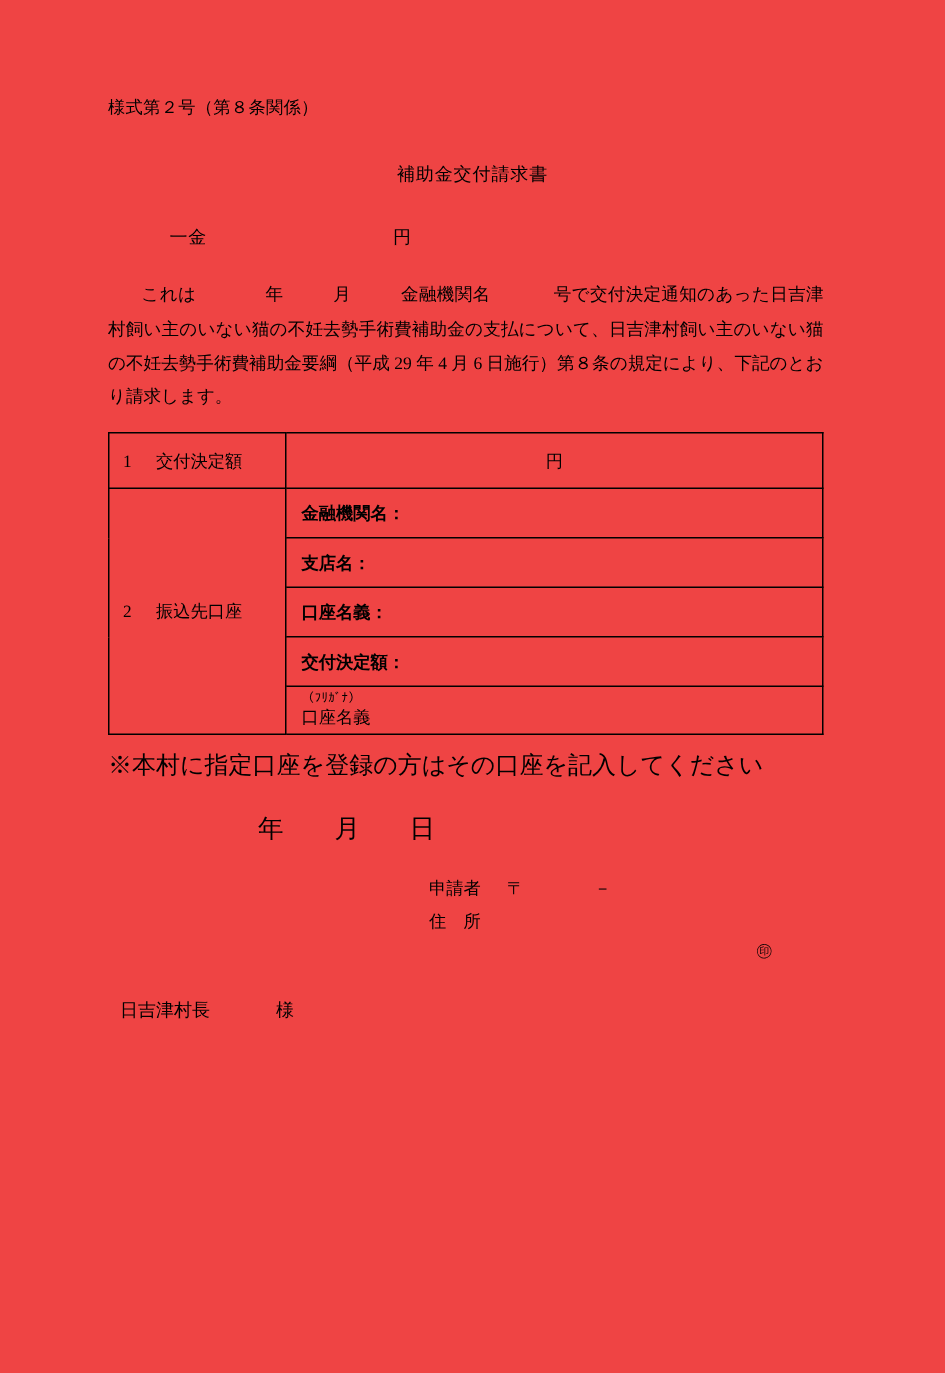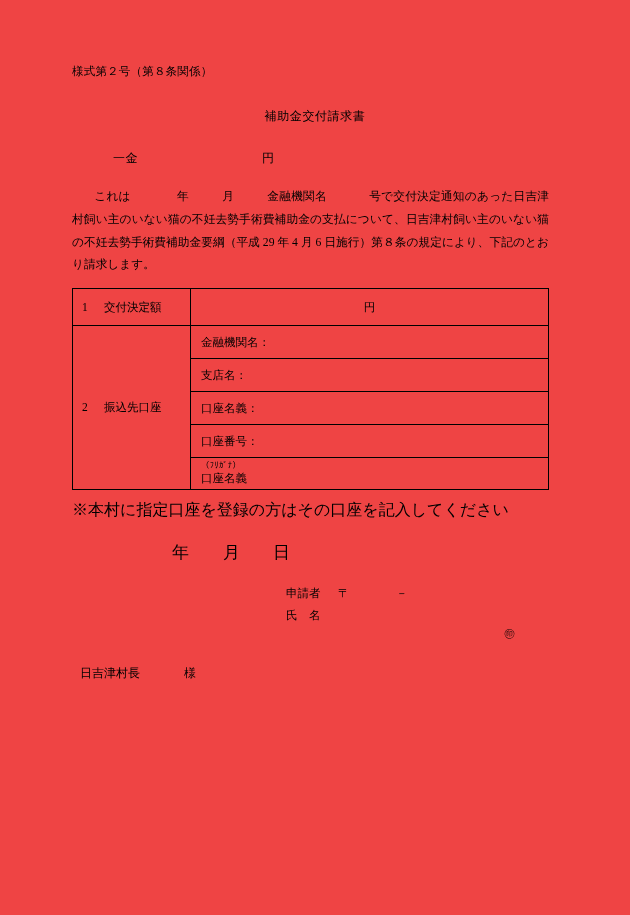--- a/index.html
+++ b/index.html
@@ -84,21 +84,21 @@
     width: 108px;
     padding-left: 9px !important;
     height: 36px;
     white-space: nowrap;
   }
   .cell-label .num { display: inline-block; width: 22px; }
   .cell-center {
     text-align: center;
   }
   .row-h { height: 32px; }
-  .cell-pad { padding-left: 10px !important; }
+  .cell-pad { padding-left: 10px !important; font-weight: bold; }
   .cell-vert-label {
     width: 108px;
     padding-left: 9px !important;
     vertical-align: middle;
     text-align: left;
   }
   .cell-vert-label .num { display: inline-block; width: 22px; }
   .furigana {
     font-size: 8.5px;
     display: block;
@@ -190,21 +190,21 @@
       </td>
       <td class="row-h cell-pad">金融機関名：</td>
     </tr>
     <tr>
       <td class="row-h cell-pad">支店名：</td>
     </tr>
     <tr>
       <td class="row-h cell-pad">口座名義：</td>
     </tr>
     <tr>
-      <td class="row-h cell-pad">口座番号：</td>
+      <td class="row-h cell-pad">交付決定額：</td>
     </tr>
     <tr>
       <td>
         <span class="furigana">（ﾌﾘｶﾞﾅ）</span>
         <span class="kouza-meigi">口座名義</span>
       </td>
     </tr>
   </tbody>
     </table>
 
@@ -212,21 +212,21 @@
 
   <div class="date-line">
     <span>年</span><span class="g1"></span><span>月</span><span class="g2"></span><span>日</span>
   </div>
 
   <div class="applicant-block">
     <div>
       <span class="lab">申請者</span><span class="zip">〒</span><span class="dash">－</span>
     </div>
     <div>
-      <span class="lab">氏　名</span>
+      <span class="lab">住　所</span>
     </div>
   </div>
 
   <div class="seal">
     <span>㊞</span>
   </div>
 
   <div class="mayor-line">
     <span>日吉津村長</span><span class="g"></span><span>様</span>
   </div>

